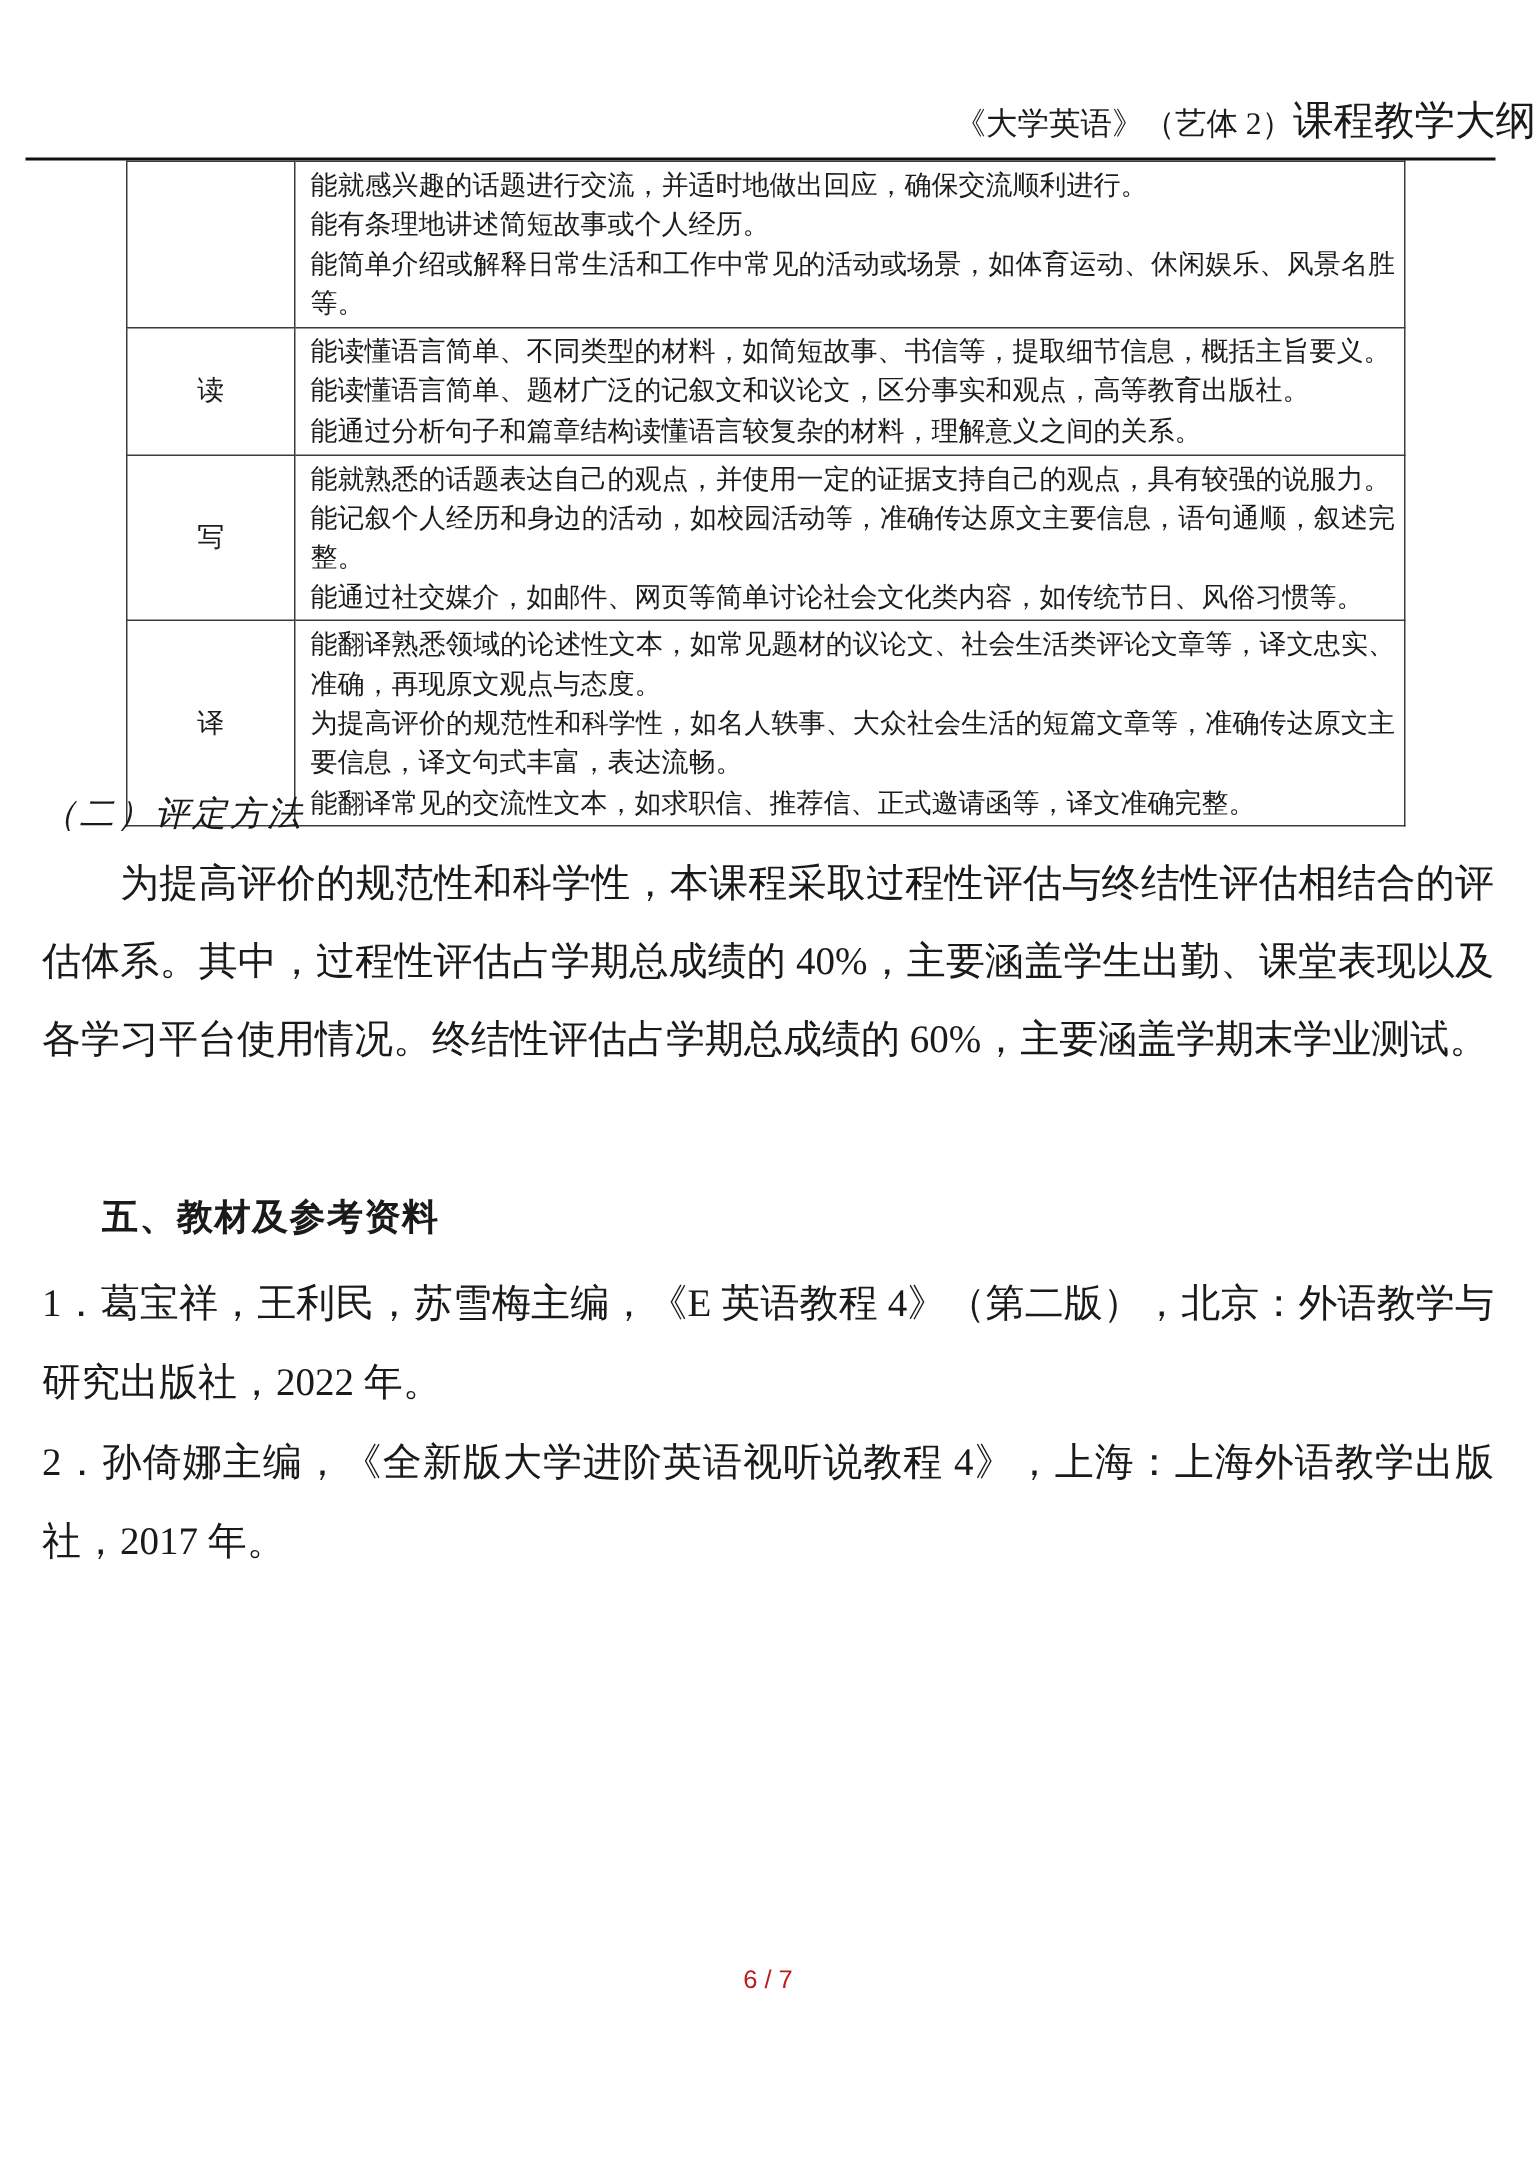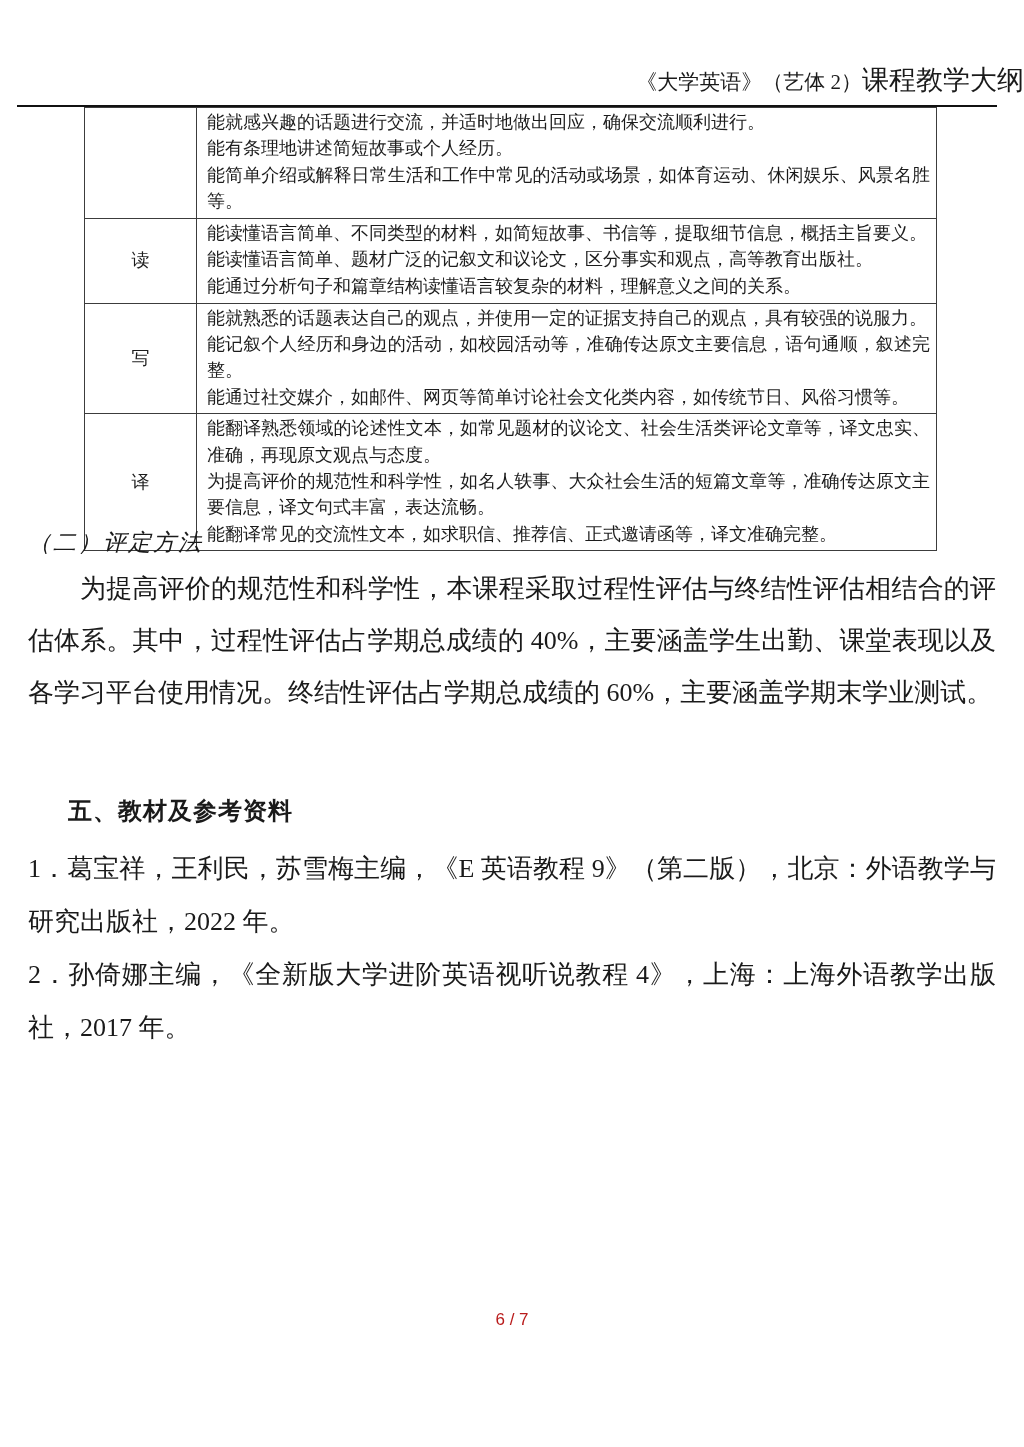--- a/index.html
+++ b/index.html
@@ -58,21 +58,20 @@
     vertical-align: middle;
     color: #1c1c1c;
   }
   td.skill-label {
     width: 109px;
     text-align: center;
   }
   td.skill-desc {
     padding: 2px 6px 2px 10px;
     text-align: justify;
-    font-family: Liberation Mono, monospace;
   }
   .cell-line { text-align: justify; }
   tr.row-0 { height: 106px; }
   tr.row-1 { height: 85px; }
   tr.row-2 { height: 85px; }
   tr.row-3 { height: 129px; }
 
   
   .section2-heading {
     position: absolute;
@@ -170,17 +169,17 @@
       </td>
     </tr>
   </tbody>
 </table>
 
 <div class="section2-heading">（二）评定方法</div>
 <div class="eval-paragraph">为提高评价的规范性和科学性，本课程采取过程性评估与终结性评估相结合的评估体系。其中，过程性评估占学期总成绩的 40%，主要涵盖学生出勤、课堂表现以及各学习平台使用情况。终结性评估占学期总成绩的 60%，主要涵盖学期末学业测试。</div>
 
 <div class="materials-heading">五、教材及参考资料</div>
 <div class="references">
-  <p class="reference-item">1．葛宝祥，王利民，苏雪梅主编，《E 英语教程 9》（第二版），北京：外语教学与研究出版社，2022 年。</p>
+  <p class="reference-item">1．葛宝祥，王利民，苏雪梅主编，《E 英语教程 4》（第二版），北京：外语教学与研究出版社，2022 年。</p>
   <p class="reference-item">2．孙倚娜主编，《全新版大学进阶英语视听说教程 4》，上海：上海外语教学出版社，2017 年。</p>
 </div>
 
 <div class="page-footer">6 / 7</div>
 
 </body></html>

